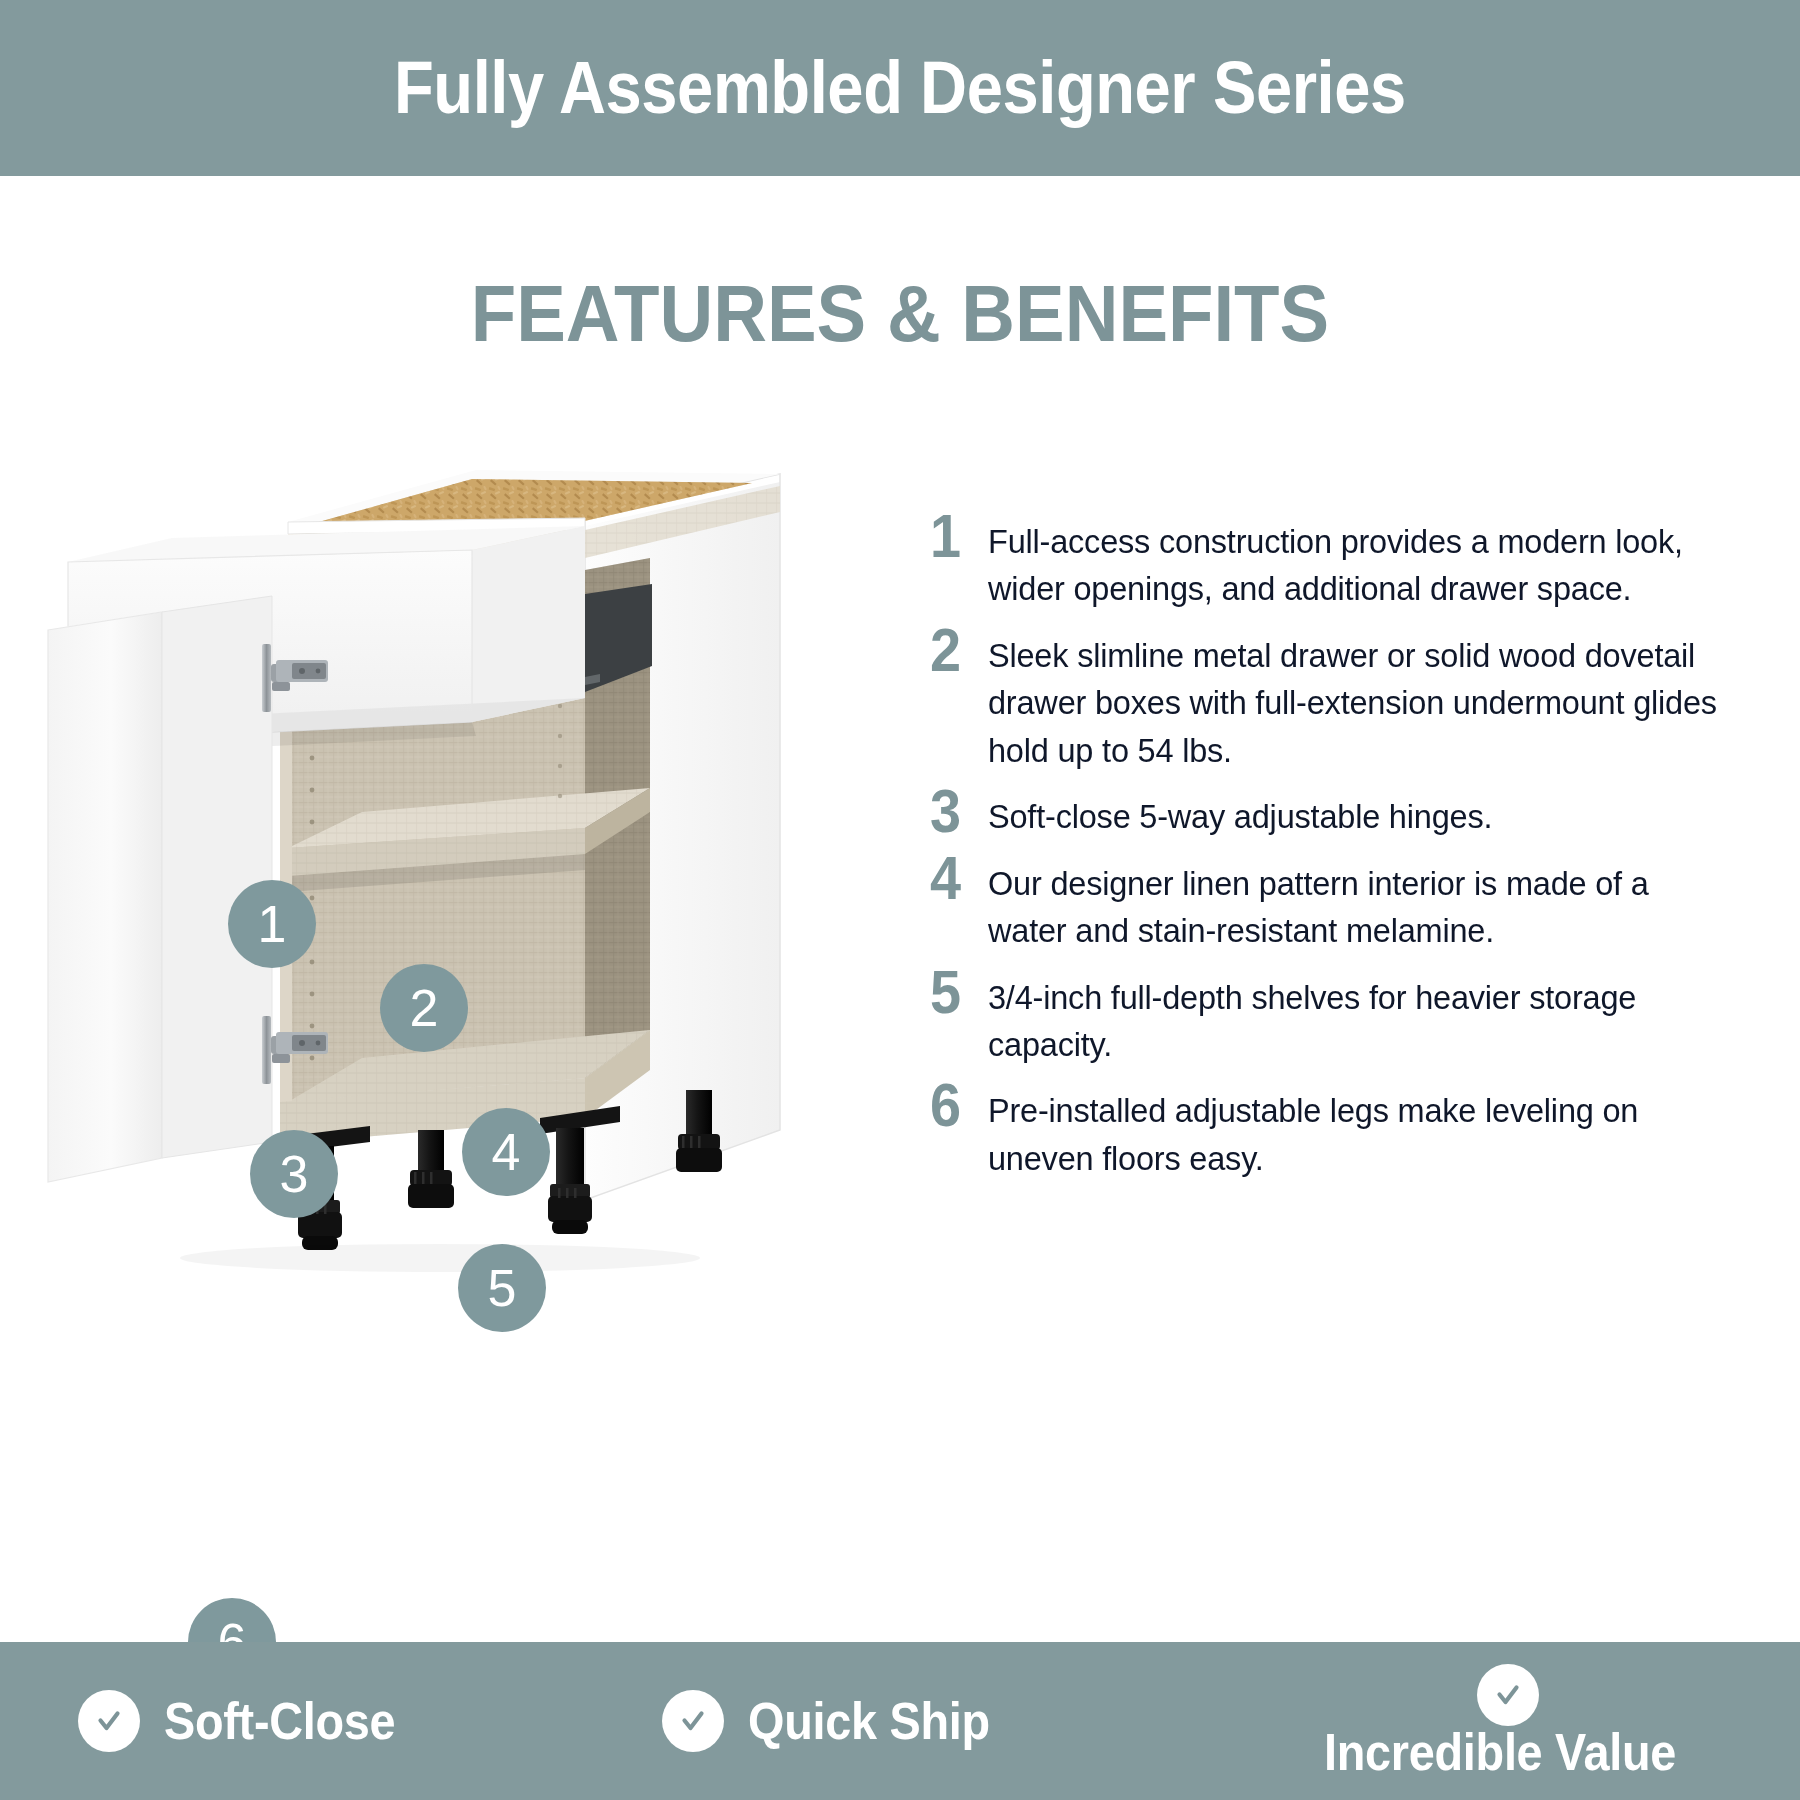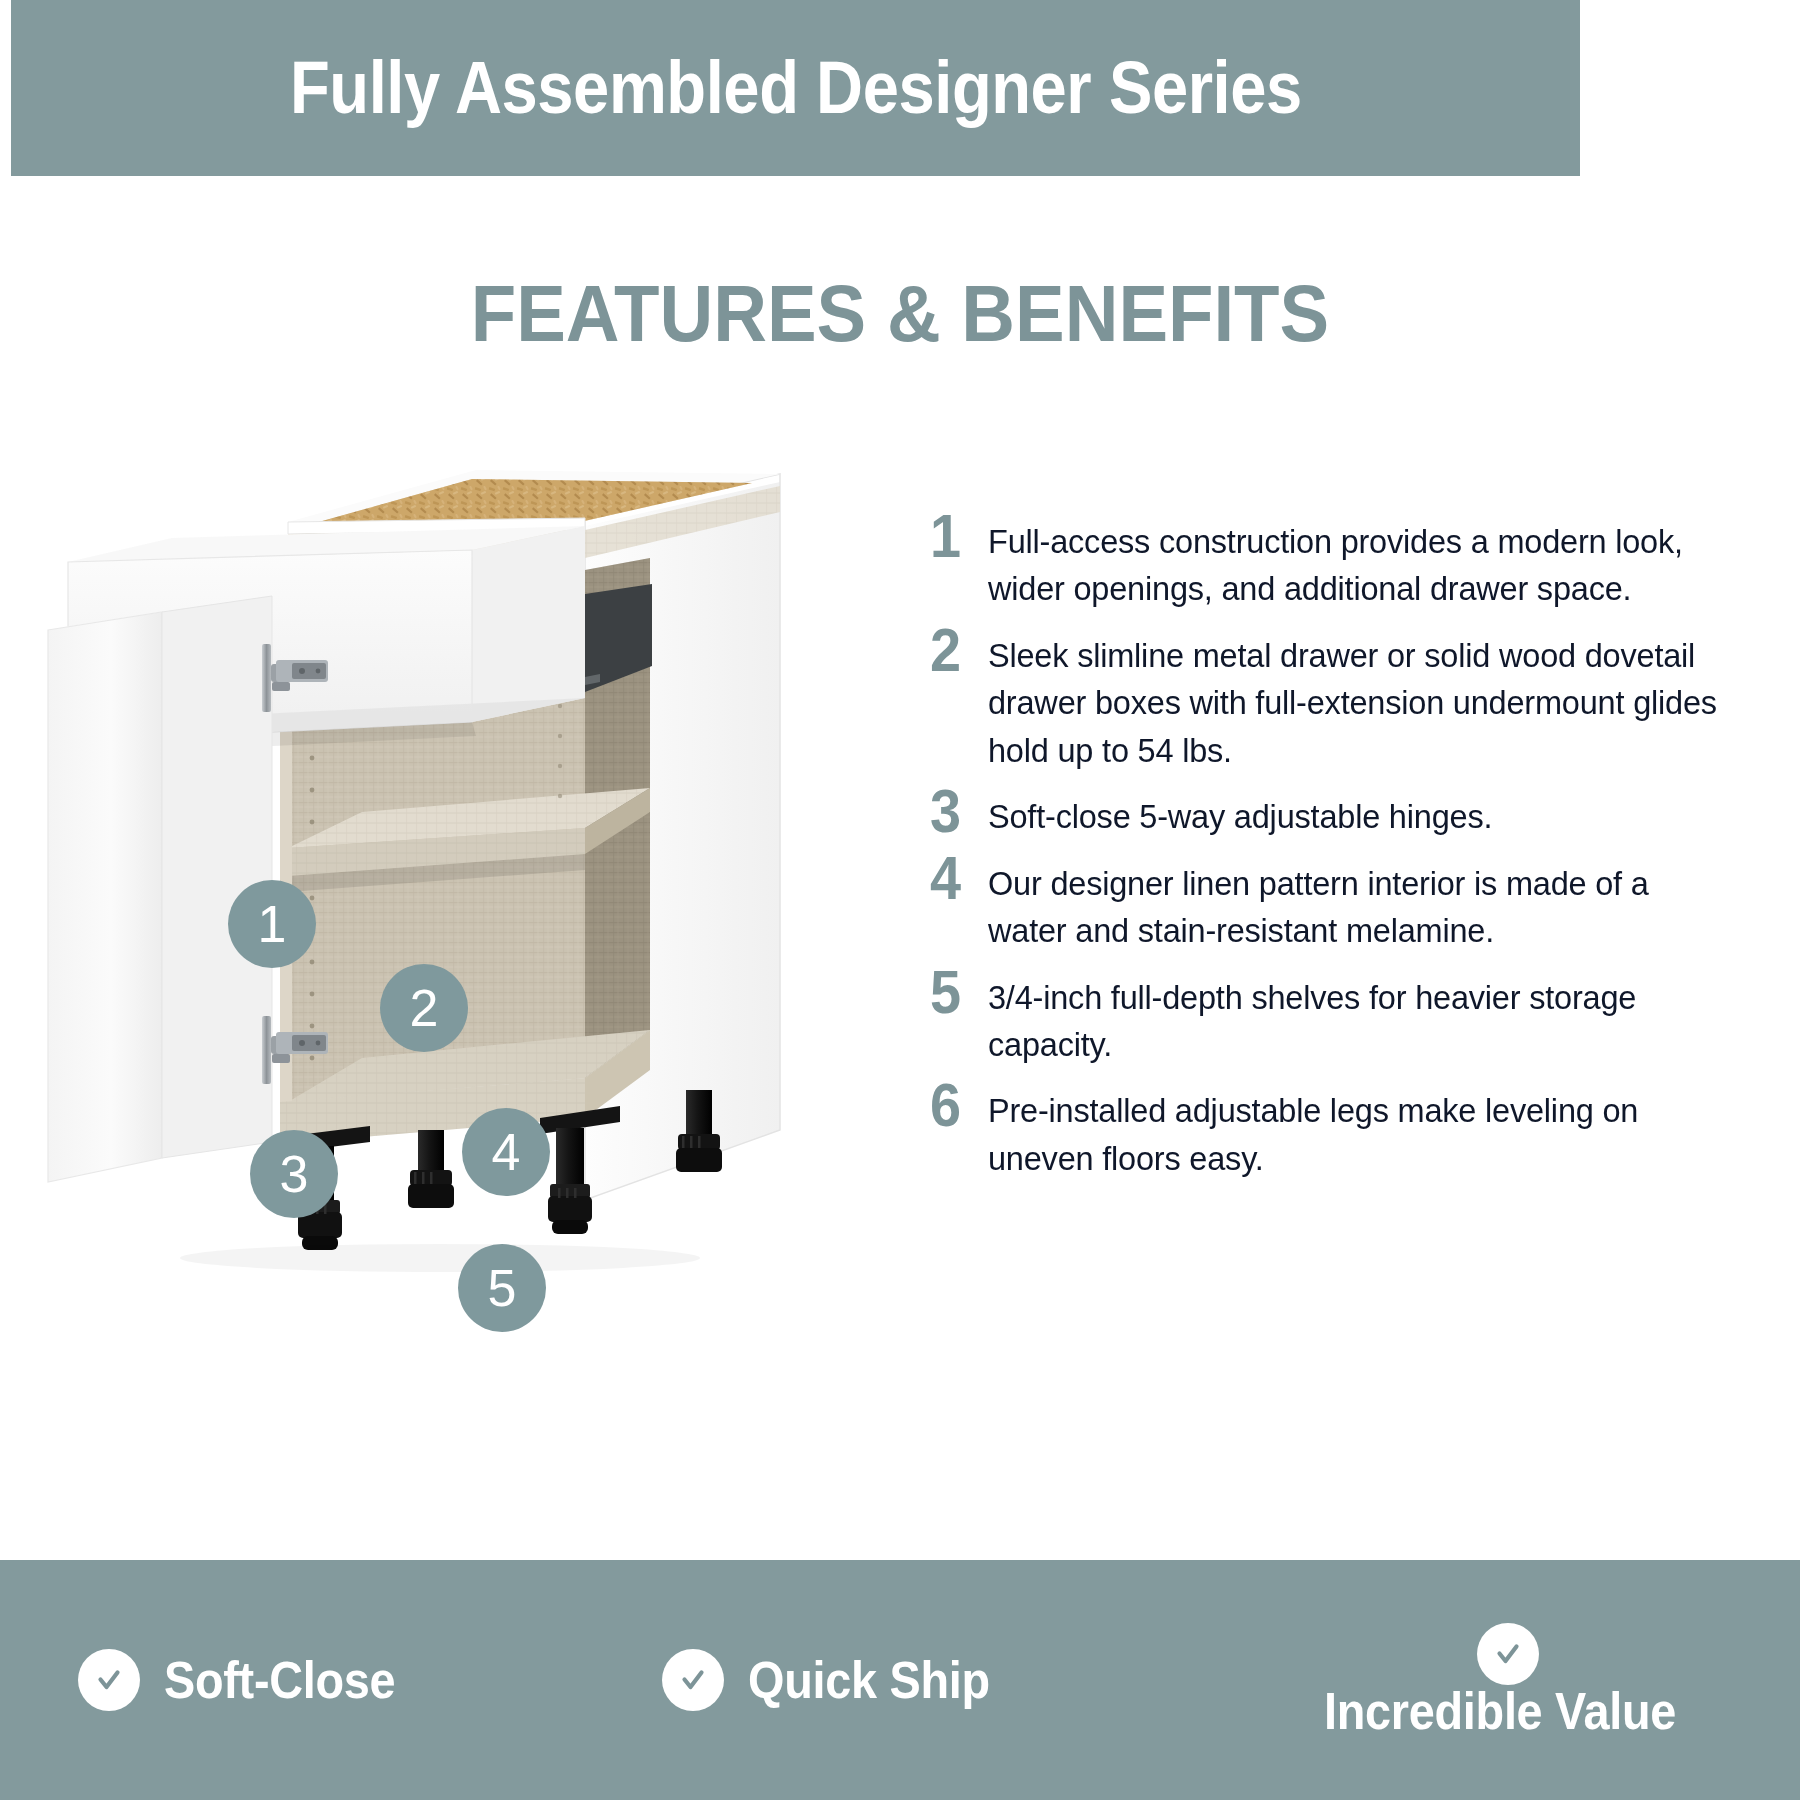--- a/index.html
+++ b/index.html
@@ -6,23 +6,23 @@
   body{
     width:1800px;height:1800px;
     background:#ffffff;
     font-family:"Liberation Sans", sans-serif;
     overflow:hidden;
     position:relative;
   }
 
   
   .header-bar{
-    position:absolute;left:0;top:0;width:1569px;height:176px;
+    position:absolute;left:0;top:0;width:1800px;height:176px;
     background:#839a9d;
-    display:flex;align-items:center;justify-content:center;margin-left:11px;
+    display:flex;align-items:center;justify-content:center;
   }
   .header-title{
     color:#ffffff;
     font-family:"Liberation Sans Narrow","Liberation Sans",sans-serif;
     font-weight:700;
     font-size:74px;
     letter-spacing:-0.5px;
     transform:scaleX(0.88);
     transform-origin:center;
     white-space:nowrap;
@@ -89,21 +89,21 @@
     font-size:32.5px;
     line-height:1.46;
     font-family:"Liberation Sans",sans-serif;
     font-weight:400;
     letter-spacing:-0.2px;
     padding-top:4px;
   }
 
   
   .footer-bar{
-    position:absolute;left:0;bottom:0;width:1800px;height:240px;
+    position:absolute;left:0;bottom:0;width:1800px;height:158px;
     background:#839a9d;
     display:flex;align-items:center;
   }
   .footer-item{
     display:flex;align-items:center;
     flex:1 1 0;
     justify-content:flex-start;
     padding-left:78px;
     box-sizing:border-box;
   }

